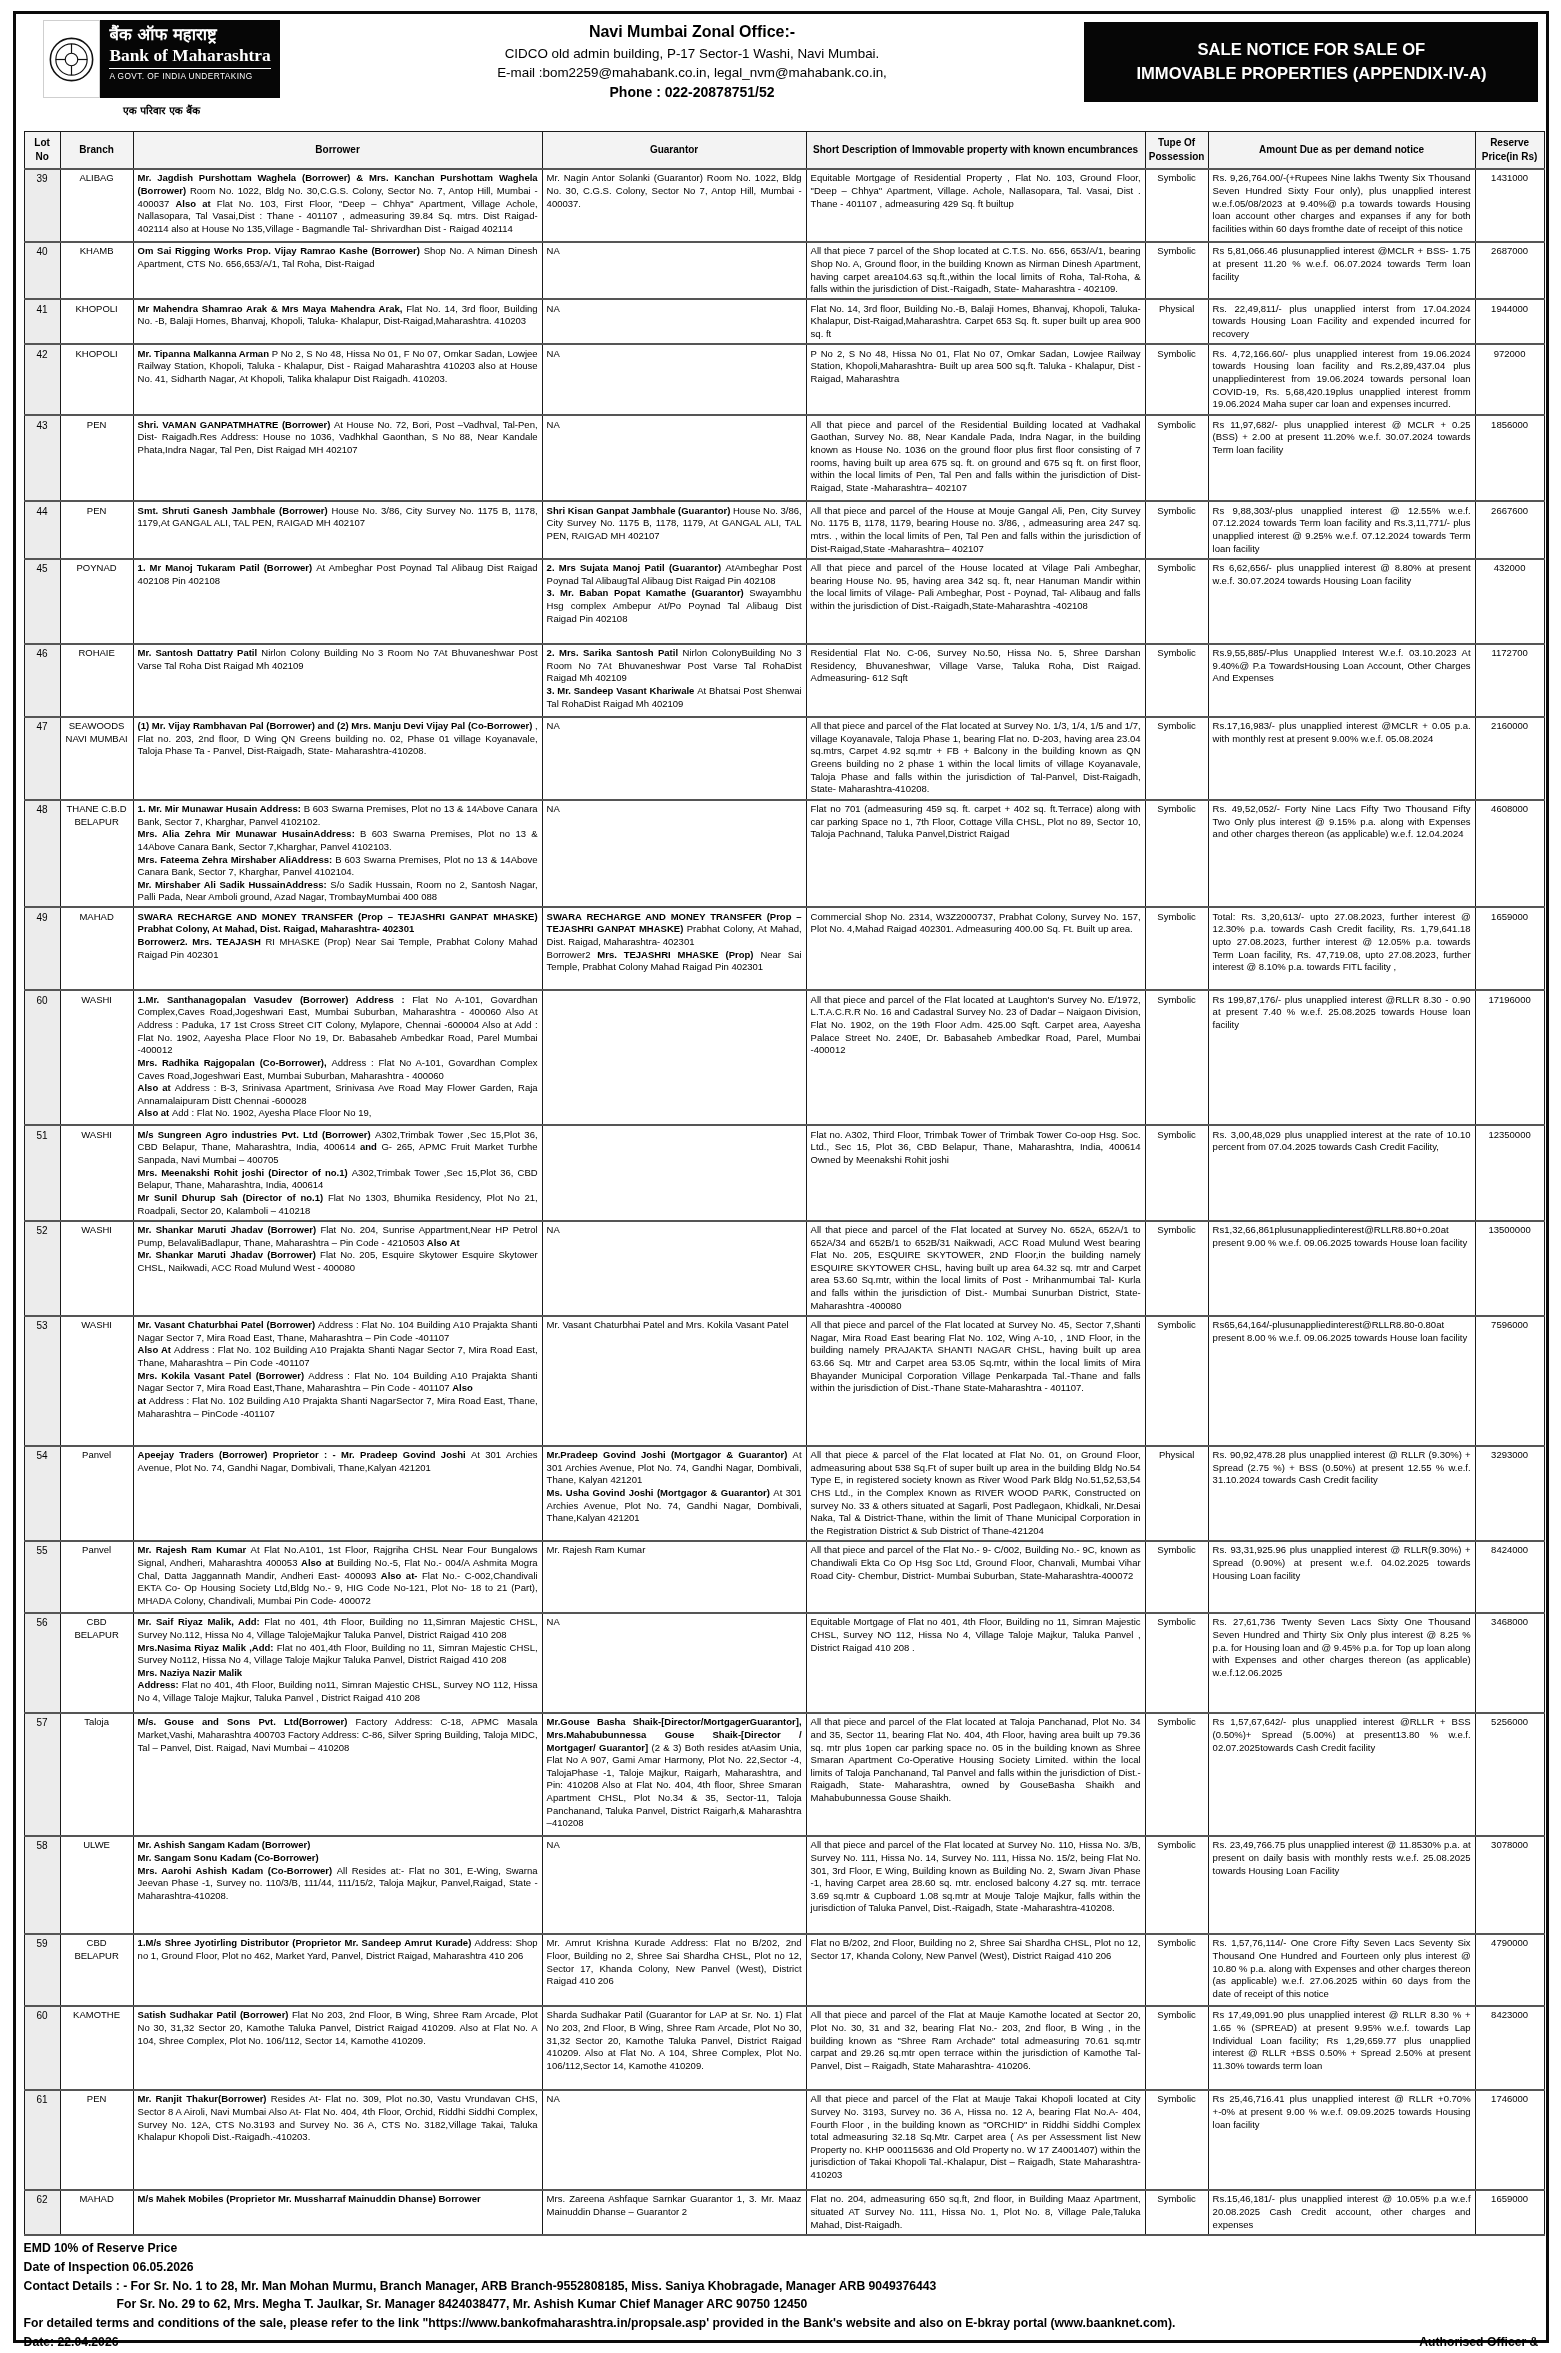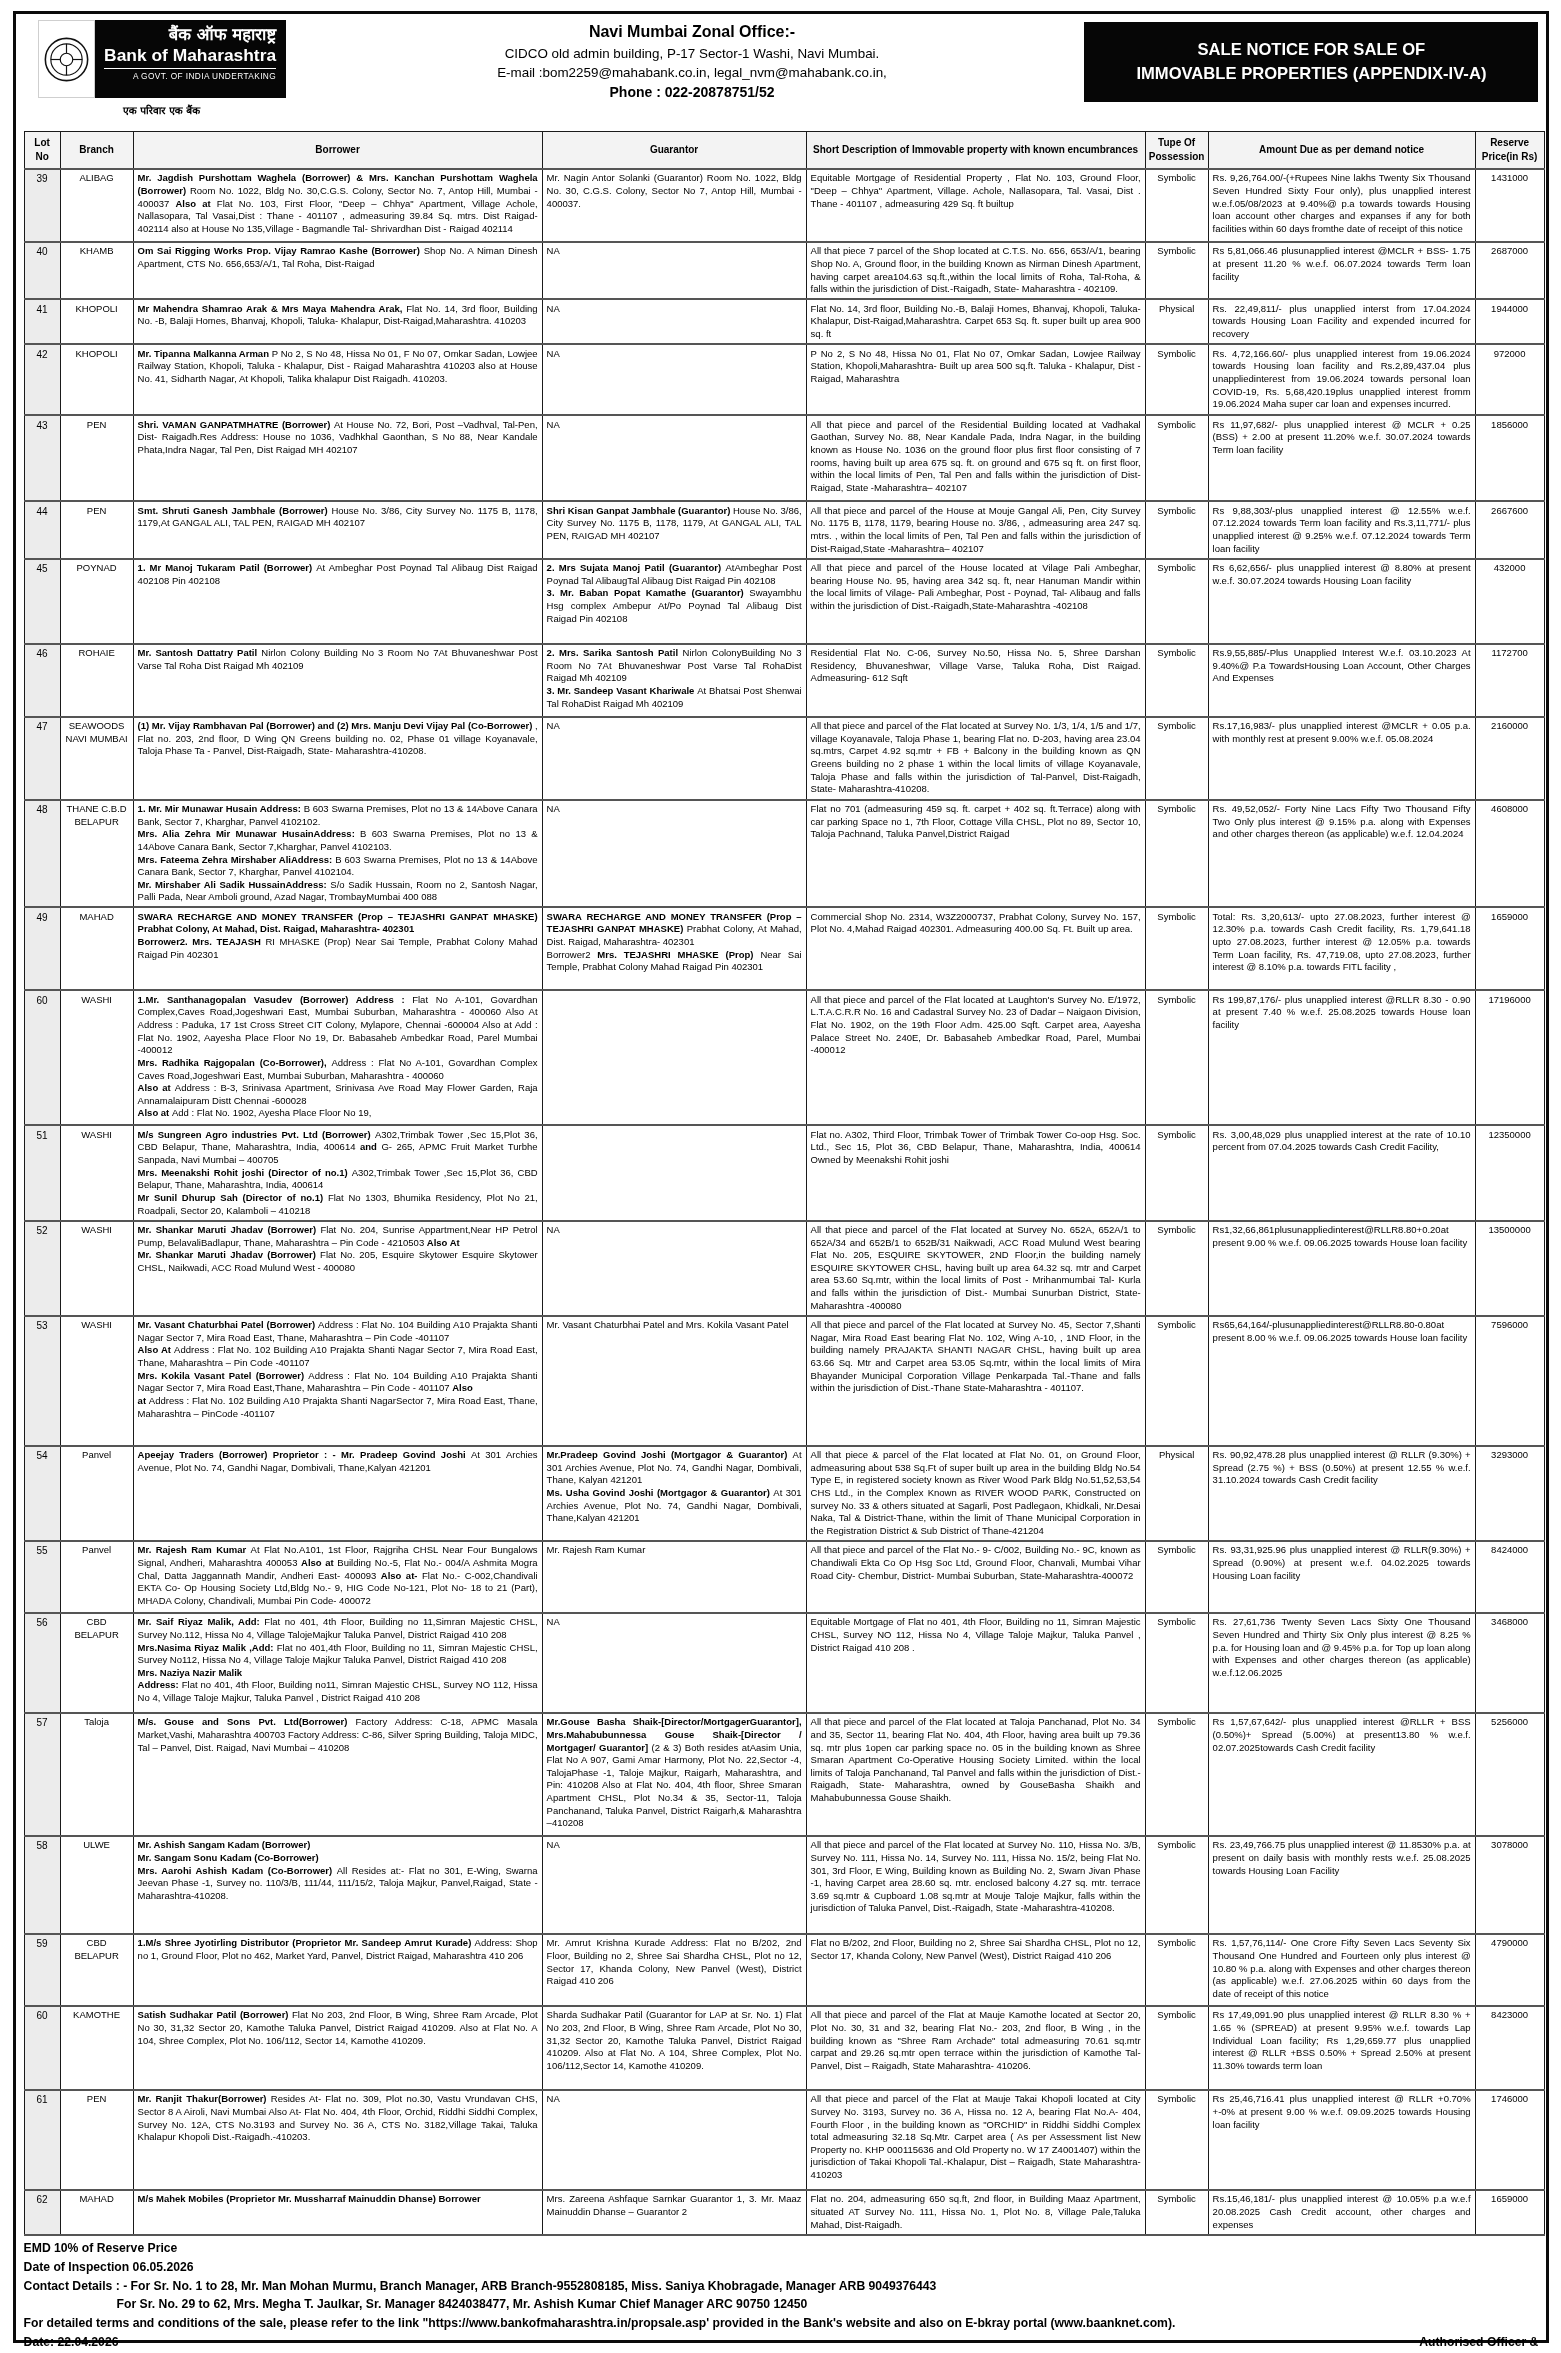--- a/index.html
+++ b/index.html
@@ -4,23 +4,23 @@
 <style>
   html,body{margin:0;padding:0;background:#9a9a9a;}
   .page{position:relative;width:1562px;height:2354px;background:#fff;font-family:"Liberation Sans",sans-serif;color:#000;overflow:hidden;}
   .sheet{position:absolute;top:11px;left:12.6px;right:12.6px;bottom:11px;border:3.2px solid #0a0a0a;padding:6.3px 8px 4.7px 8px;display:flex;flex-direction:column;box-sizing:border-box;}
 
   
   .head-band{display:flex;align-items:flex-start;height:104px;flex:0 0 auto;}
   .logo-wrap{display:flex;flex-direction:column;align-items:center;width:276px;flex:0 0 auto;}
   .logo-row{display:flex;align-items:stretch;}
   .emblem{width:55px;height:76px;background:#fff;border:0.8px solid #cfcfcf;display:flex;align-items:center;justify-content:center;flex:0 0 auto;}
-  .bank-box{background:#060606;color:#fff;padding:4.7px 9.5px 3.2px 9.5px;text-align:right;}
+  .bank-box{background:#060606;color:#fff;padding:4.7px 9.5px 3.2px 9.5px;text-align:left;}
   .bank-hi{font-family:"DejaVu Sans",sans-serif;font-weight:bold;font-size:16.6px;line-height:1.2;}
-  .bank-en{font-family:Liberation Sans, sans-serif;font-weight:bold;font-size:17.4px;line-height:1.2;}
+  .bank-en{font-family:Liberation Serif, serif;font-weight:bold;font-size:17.4px;line-height:1.2;}
   .bank-govt{font-size:8.3px;letter-spacing:0.4px;border-top:0.8px solid #fff;margin-top:2.4px;padding-top:1.6px;font-weight:normal;}
   .tagline{font-family:"DejaVu Sans",sans-serif;font-weight:bold;font-size:10.3px;margin-top:4.7px;}
   .office{flex:1 1 auto;text-align:center;padding-top:3.2px;}
   .office-title{font-weight:bold;font-size:16px;margin-bottom:4.7px;}
   .office-line{font-size:13.4px;margin-bottom:4px;}
   .office-phone{font-size:14px;font-weight:bold;}
   .notice-box{background:#060606;color:#fff;width:454px;flex:0 0 auto;text-align:center;padding:16px 8px;box-sizing:border-box;margin-top:1.6px;}
   .notice-box div{font-weight:bold;font-size:16.6px;line-height:1.45;}
 
   

